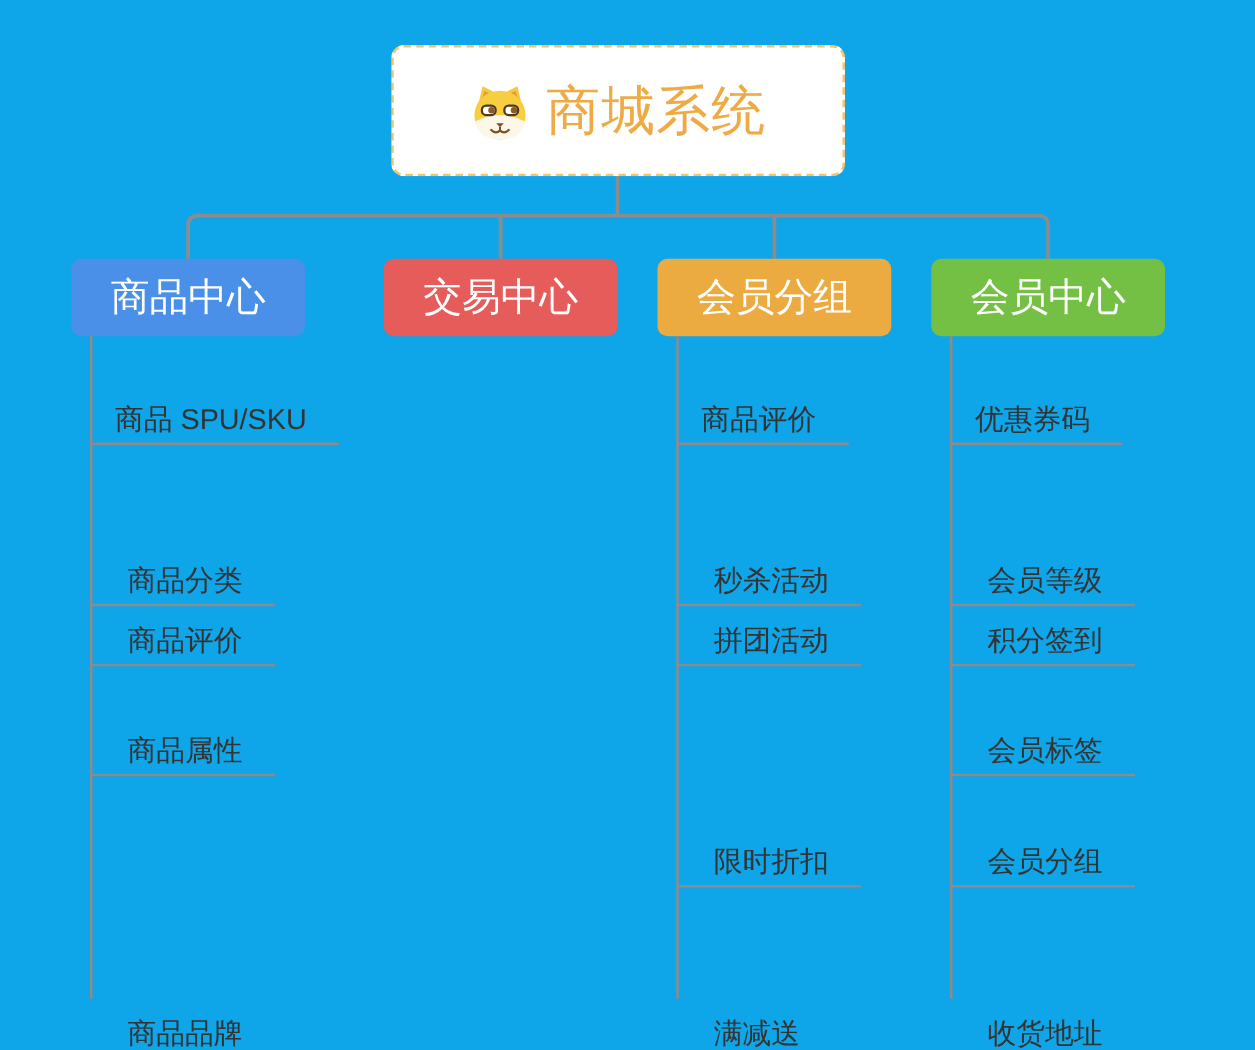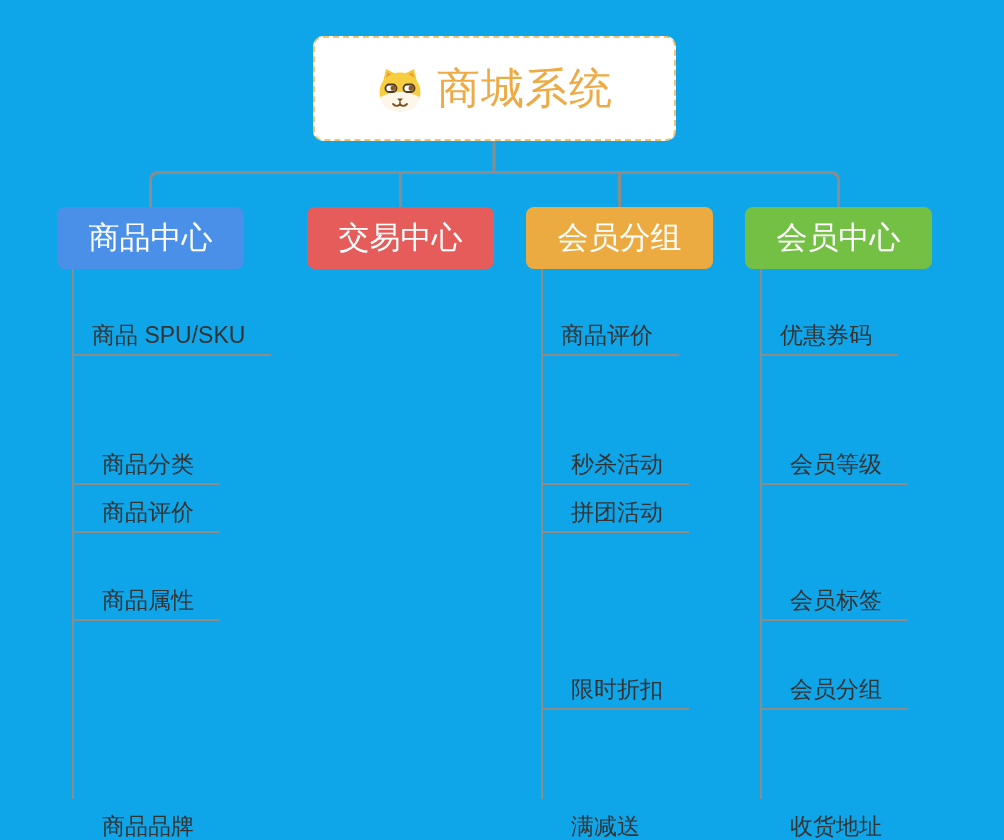--- a/index.html
+++ b/index.html
@@ -166,18 +166,19 @@
     <div class="subtopic pos-1">秒杀活动</div>
     <div class="subtopic pos-2">拼团活动</div>
     <div class="subtopic pos-4">限时折扣</div>
     <div class="subtopic pos-5">满减送</div>
   </div>
 
   <div class="branch-column col-3">
     <div class="branch-spine"></div>
     <div class="subtopic pos-0">优惠券码</div>
     <div class="subtopic pos-1">会员等级</div>
+    <div class="subtopic pos-2">积分签到</div>
     <div class="subtopic pos-3">会员标签</div>
     <div class="subtopic pos-4">会员分组</div>
     <div class="subtopic pos-5">收货地址</div>
   </div>
 
 </div>
 
 </body></html>

